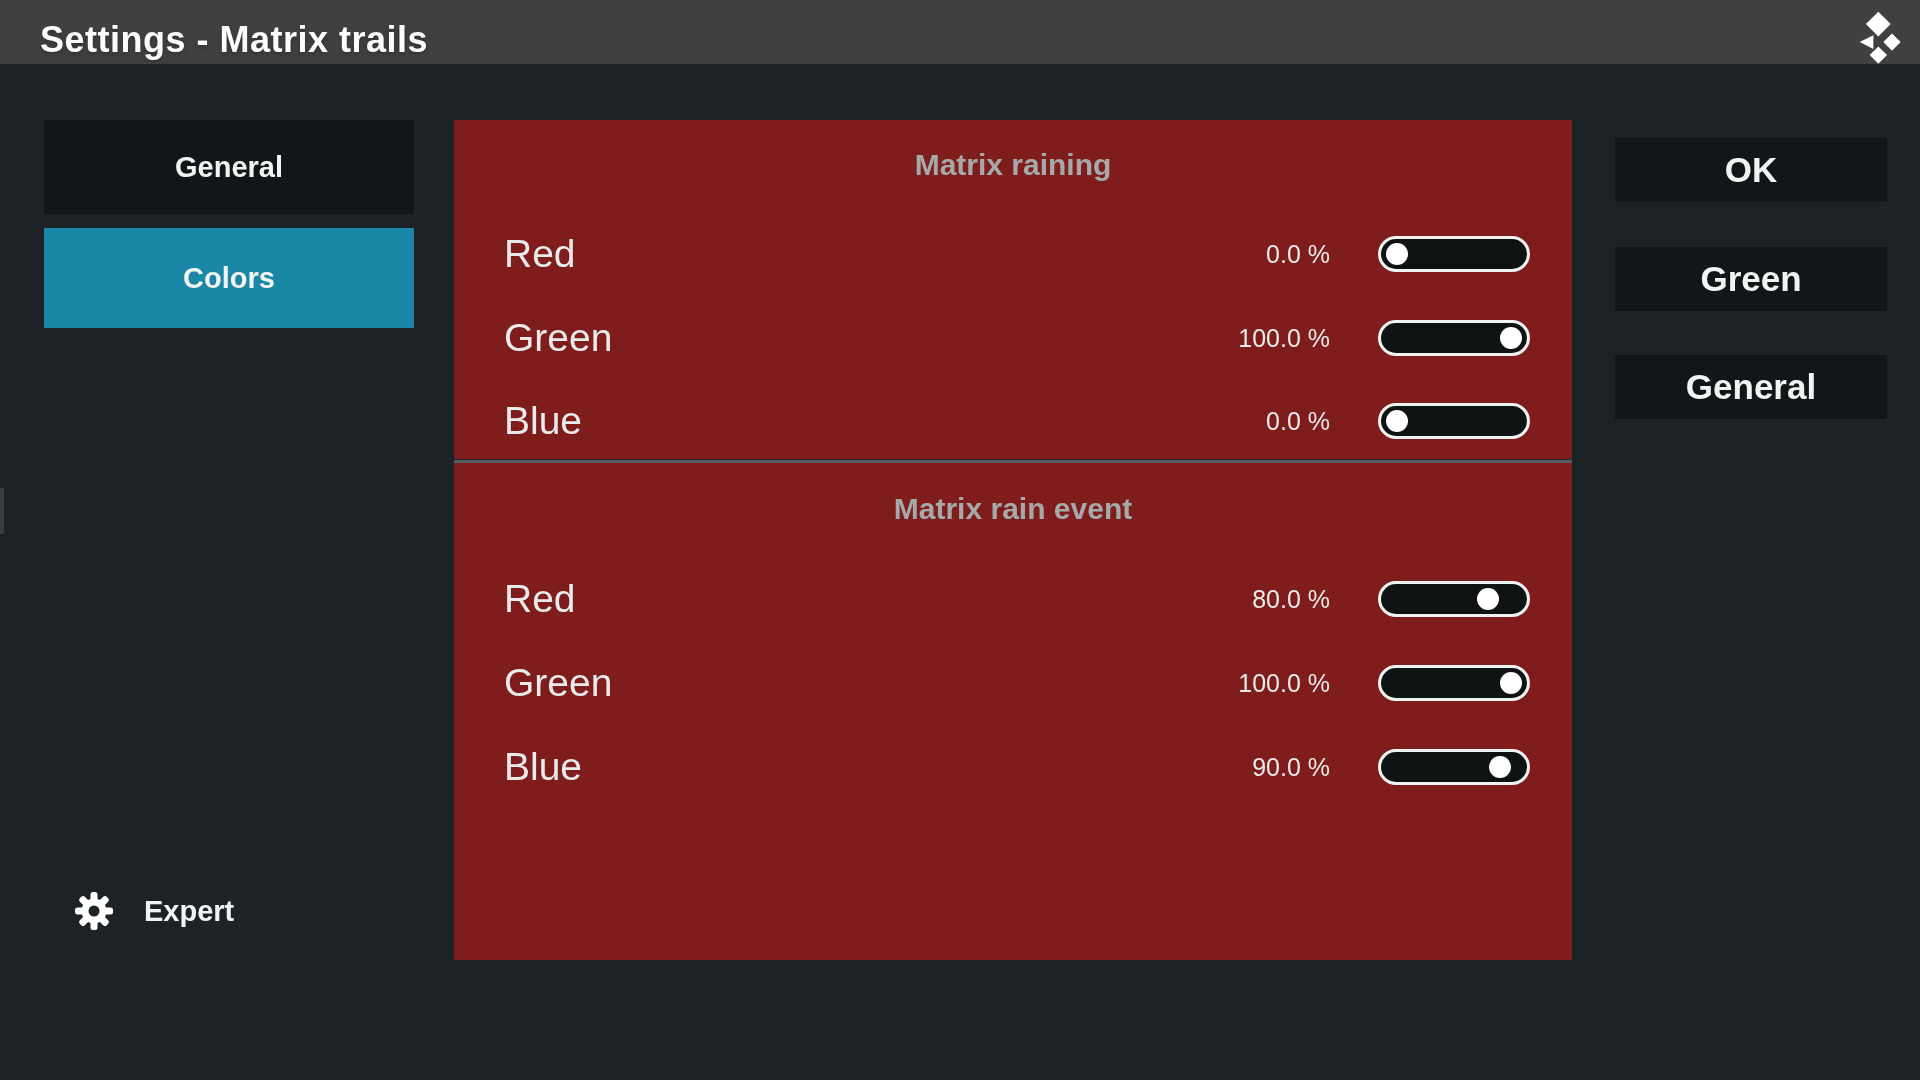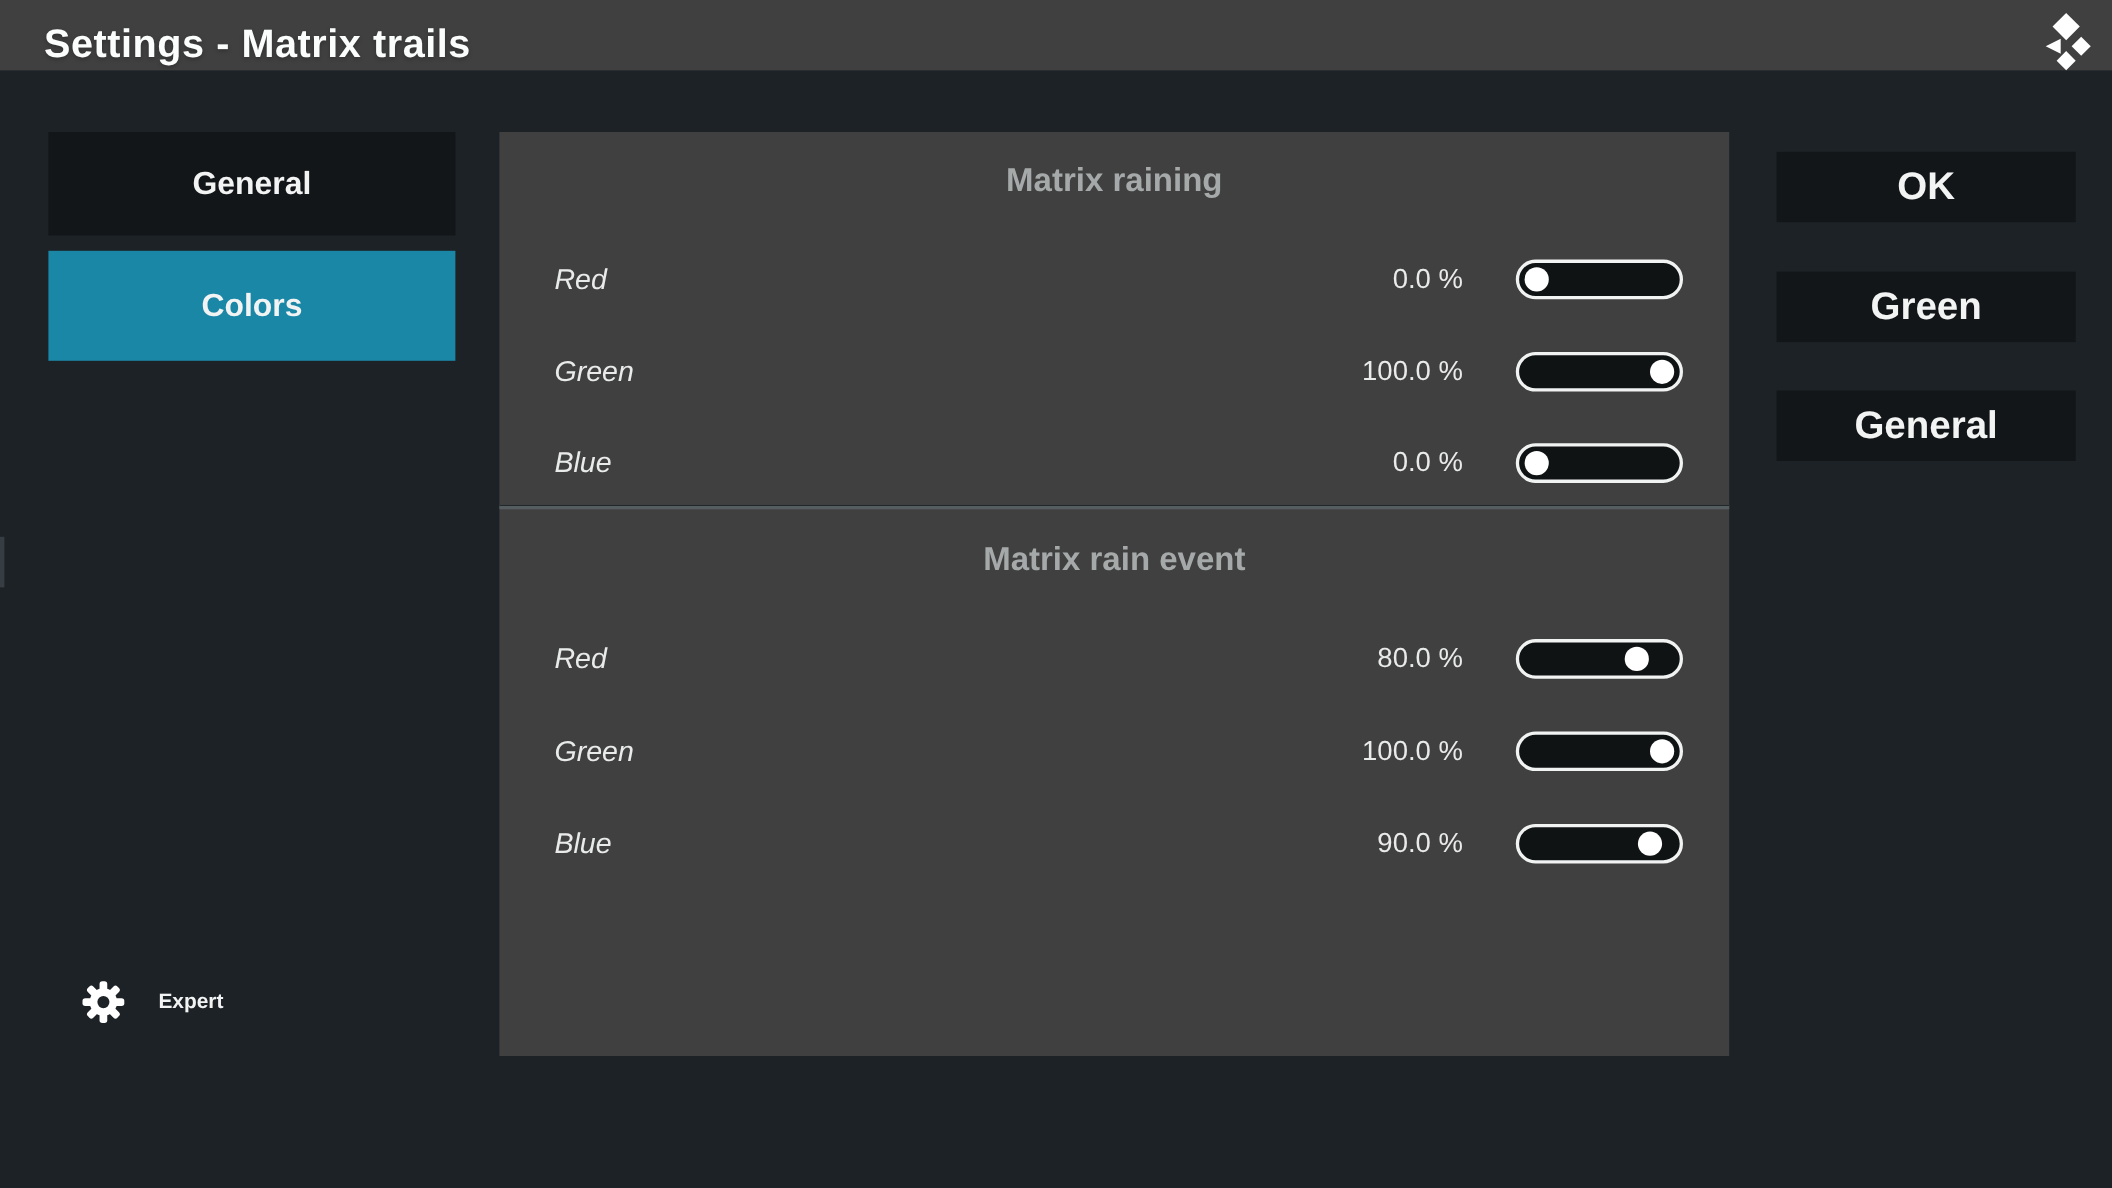--- a/index.html
+++ b/index.html
@@ -33,38 +33,38 @@
     font-size:29px; font-weight:bold;
     display:flex; align-items:center; justify-content:center;
     cursor:pointer;
   }
   .cat-general { top:120px; height:94px; }
   .cat-colors  { top:228px; height:100px; background:#1b87a6;align-items:center; }
 
   
   .panel {
     position:absolute; left:454px; top:120px; width:1118px; height:840px;
-    background:#404040;
+    background:#7f1d1d;
   }
   .group-title {
     position:absolute; left:0; width:100%; height:50px; line-height:50px;
     text-align:center; font-size:30px; font-weight:bold; color:#a6a9a9;
   }
   .gt1 { top:20px; }
   .gt2 { top:364px; }
   .divider {
     position:absolute; left:0; right:0; top:339px; height:4px;
     background:#565d61; border-top:1px solid #23282b; box-sizing:border-box;
   }
   .row { position:absolute; left:0; width:100%; height:56px; }
   .r1 { top:106px; } .r2 { top:190px; } .r3 { top:273px; }
   .r4 { top:451px; } .r5 { top:535px; } .r6 { top:619px; }
   .row .label {
     position:absolute; left:50px; top:50%; transform:translateY(-50%);
-    font-size:26px; color:#e9eaea;font-style:italic;
+    font-size:39px; color:#e9eaea;
   }
   .row .value {
     position:absolute; right:242px; top:50%; transform:translateY(-50%);
     font-size:25px; color:#e9eaea;
   }
   .slider {
     position:absolute; left:924px; top:50%; transform:translateY(-50%);
     width:152px; height:36px; box-sizing:border-box;
     border:3px solid #f1f2f2; border-radius:18px;
     background:#101314; cursor:pointer;
@@ -87,21 +87,21 @@
   .btn-cancel { top:247px; }
   .btn-defaults { top:355px; }
 
   
   .level {
     position:absolute; left:74px; top:884px; height:54px;
     display:flex; align-items:center; gap:30px;
   }
   .level .gear { width:40px; height:40px; }
   .level .level-label {
-    font-size:19px; font-weight:bold; color:#f2f3f3;
+    font-size:29px; font-weight:bold; color:#f2f3f3;
   }
 
   
   .scroll-hint {
     position:absolute; left:0; top:488px; width:4px; height:46px;
     background:#373e43;
   }
 </style>
 </head>
 <body>

